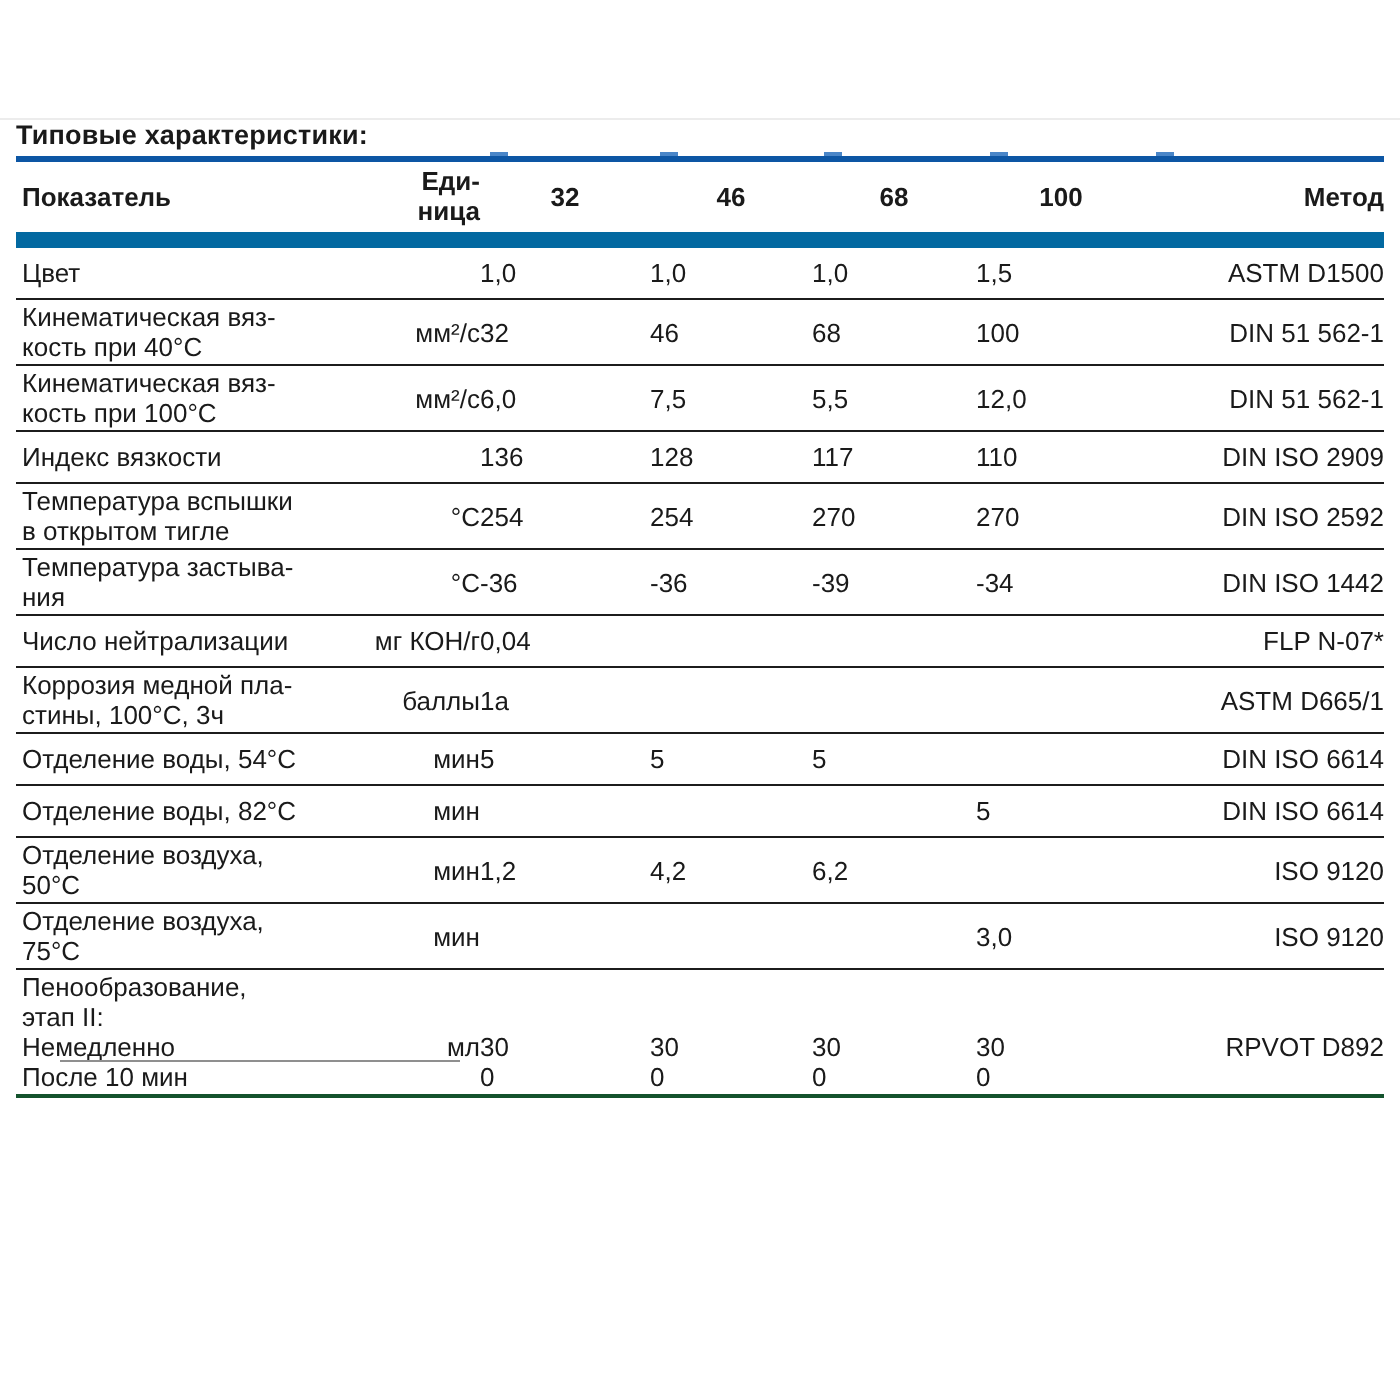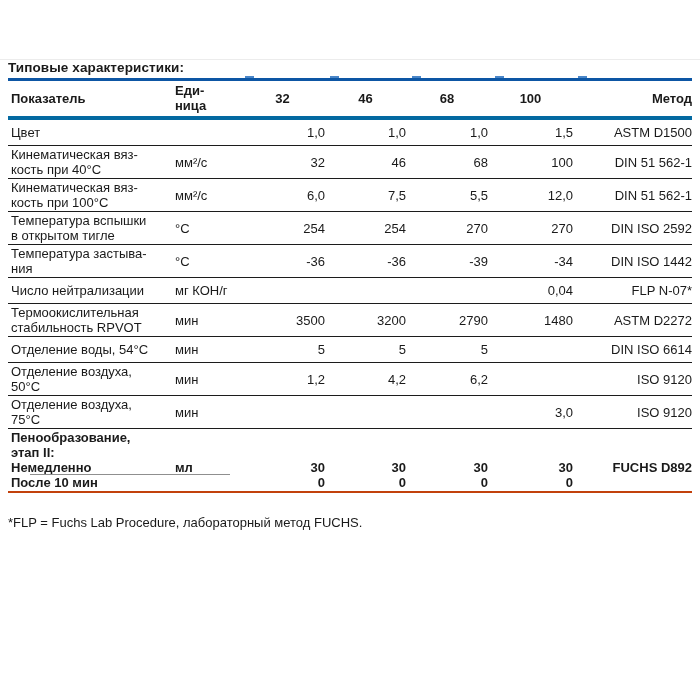--- a/index.html
+++ b/index.html
@@ -32,31 +32,31 @@
     font-size: 13px; line-height: 15px;
     padding: 5px 0;
     vertical-align: middle;
     white-space: pre-line;
     border-bottom: 1px solid #1c1c1c;
     overflow: visible;
   }
   thead th {
     font-weight: bold; text-align: left;
     padding: 2px 0 3px 0;
-    border-bottom: 4px solid #0369a1;
+    border-bottom: 8px solid #0369a1;
   }
   thead th.c-val { text-align: center; }
   thead th.c-method { padding-left: 16px; }
   thead th.c-unit { padding-left: 5px; }
   .c-label { text-align: left; padding-left: 3px; }
-  .c-unit  { text-align: left; padding-left: 5px; }
-  .c-val   { text-align: right; }
+  .c-unit  { text-align: right; padding-left: 5px; }
+  .c-val   { text-align: left; }
   .c-method{ text-align: right; padding-left: 16px; }
   tr.multi td { padding-top: 1px; padding-bottom: 1px; }
-  tbody tr:last-child td { border-bottom: 2px solid #c2410c; font-weight: bold; }
+  tbody tr:last-child td { border-bottom: 2px solid #14532d; }
   tr.foam td { vertical-align: bottom; }
   tr.foam .c-unit, tr.foam .c-method { padding-bottom: 16px; }
   .c-label { position: relative; }
   .foam-sep {
     position: absolute; bottom: 16px; left: 22px;
     width: 200px; height: 1px; background: #8f8f8f;
   }
   .footnote {
     margin-top: 22px;
     font-size: 13px; line-height: 15px;
@@ -123,20 +123,29 @@
         <tr class="multi">
           <td class="c-label">Кинематическая вяз-
 кость при 100°C</td>
           <td class="c-unit">мм²/с</td>
           <td class="c-val">6,0</td>
           <td class="c-val">7,5</td>
           <td class="c-val">5,5</td>
           <td class="c-val">12,0</td>
           <td class="c-method">DIN 51 562-1</td>
         </tr>
+        <tr>
+          <td class="c-label">Индекс вязкости</td>
+          <td class="c-unit"></td>
+          <td class="c-val">136</td>
+          <td class="c-val">128</td>
+          <td class="c-val">117</td>
+          <td class="c-val">110</td>
+          <td class="c-method">DIN ISO 2909</td>
+        </tr>
         <tr class="multi">
           <td class="c-label">Температура вспышки
 в открытом тигле</td>
           <td class="c-unit">°C</td>
           <td class="c-val">254</td>
           <td class="c-val">254</td>
           <td class="c-val">270</td>
           <td class="c-val">270</td>
           <td class="c-method">DIN ISO 2592</td>
         </tr>
@@ -150,36 +159,42 @@
           <td class="c-val">-34</td>
           <td class="c-method">DIN ISO 1442</td>
         </tr>
         <tr>
           <td class="c-label">Число нейтрализации</td>
           <td class="c-unit">мг КОН/г</td>
           <td class="c-val" colspan="4">0,04</td>
           <td class="c-method">FLP N-07*</td>
         </tr>
         <tr class="multi">
-          <td class="c-label">Термоокислительная
-стабильность RPVOT</td>
-          <td class="c-unit">мин</td>
-          <td class="c-val">3500</td>
-          <td class="c-val">3200</td>
-          <td class="c-val">2790</td>
-          <td class="c-val">1480</td>
-          <td class="c-method">ASTM D2272</td>
+          <td class="c-label">Коррозия медной пла-
+стины, 100°C, 3ч</td>
+          <td class="c-unit">баллы</td>
+          <td class="c-val" colspan="4">1a</td>
+          <td class="c-method">ASTM D665/1</td>
         </tr>
         <tr>
           <td class="c-label">Отделение воды, 54°C</td>
           <td class="c-unit">мин</td>
           <td class="c-val">5</td>
           <td class="c-val">5</td>
           <td class="c-val">5</td>
           <td class="c-val"></td>
+          <td class="c-method">DIN ISO 6614</td>
+        </tr>
+        <tr>
+          <td class="c-label">Отделение воды, 82°C</td>
+          <td class="c-unit">мин</td>
+          <td class="c-val"></td>
+          <td class="c-val"></td>
+          <td class="c-val"></td>
+          <td class="c-val">5</td>
           <td class="c-method">DIN ISO 6614</td>
         </tr>
         <tr class="multi">
           <td class="c-label">Отделение воздуха,
 50°C</td>
           <td class="c-unit">мин</td>
           <td class="c-val">1,2</td>
           <td class="c-val">4,2</td>
           <td class="c-val">6,2</td>
           <td class="c-val"></td>
@@ -202,19 +217,18 @@
 После 10 мин<div class="foam-sep"></div></td>
           <td class="c-unit">мл</td>
           <td class="c-val">30
 0</td>
           <td class="c-val">30
 0</td>
           <td class="c-val">30
 0</td>
           <td class="c-val">30
 0</td>
-          <td class="c-method">FUCHS D892</td>
+          <td class="c-method">RPVOT D892</td>
         </tr>
       </tbody>
   </table>
 
-  <p class="footnote">*FLP = Fuchs Lab Procedure, лабораторный метод FUCHS.</p>
 </div>
 
 </body></html>

